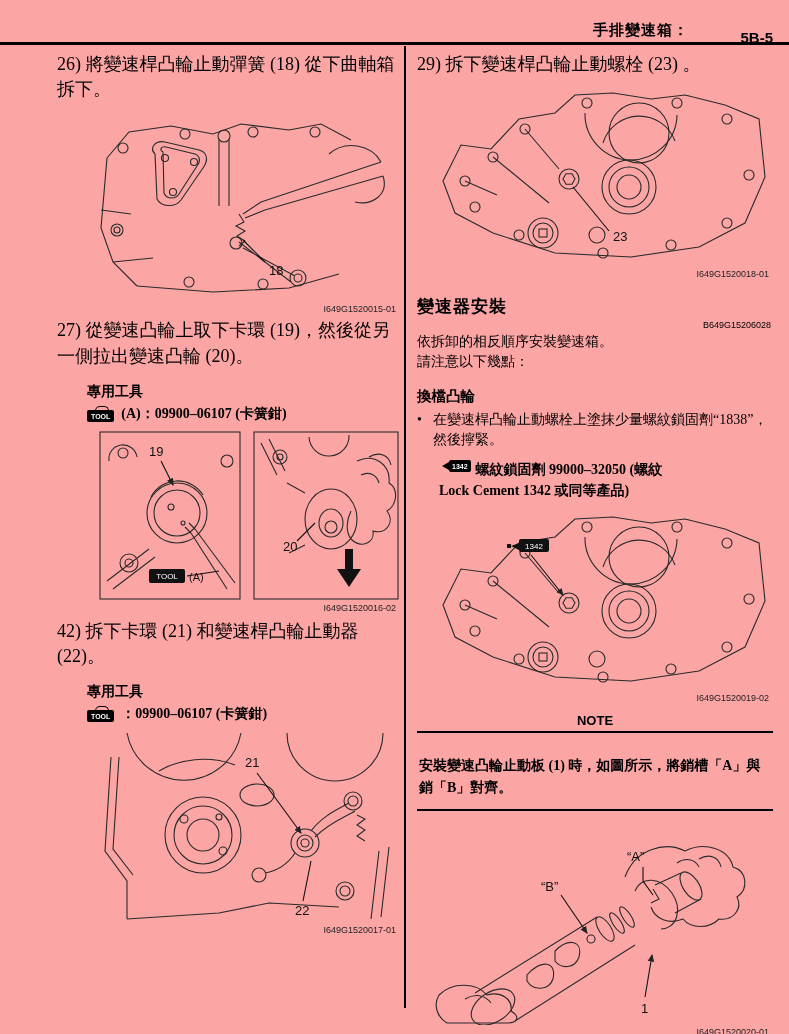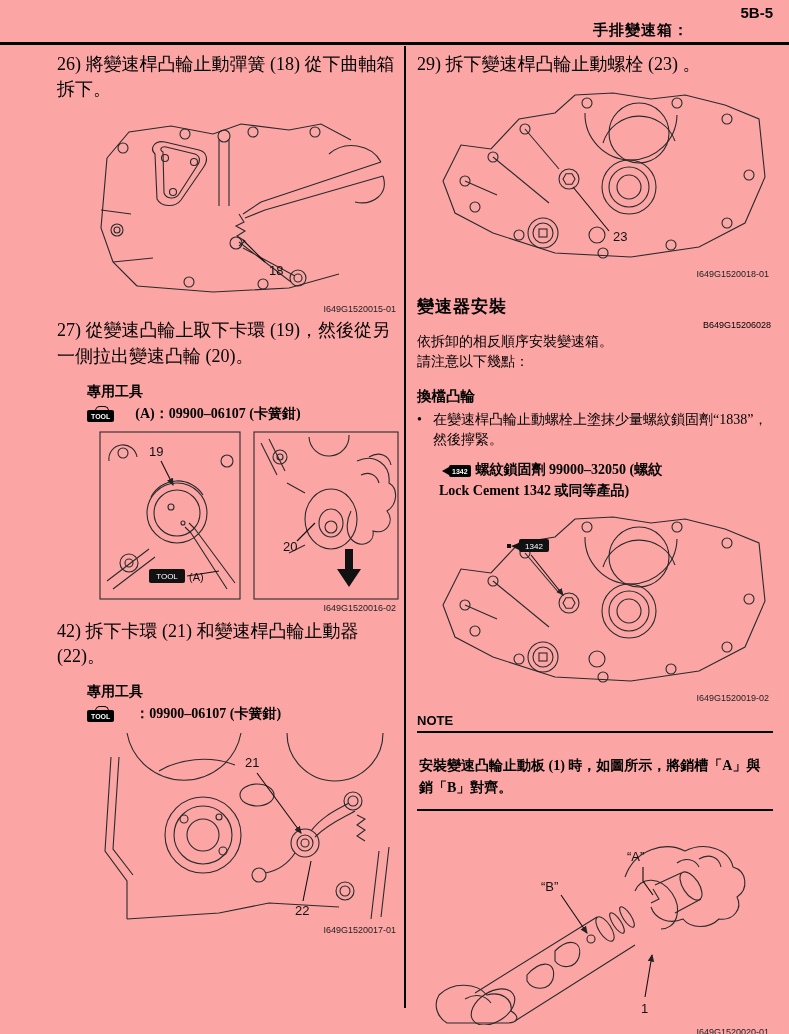--- a/index.html
+++ b/index.html
@@ -6,68 +6,68 @@
   .page {
     position:relative; width:789px; height:1034px; background:#fca5a5;
     font-family:"Liberation Serif", serif; color:#000; overflow:hidden;
   }
   
   .header-title {
     position:absolute; top:21px; right:96px; font-size:15px; font-weight:bold;
     border-bottom:1.5px solid #000; padding:0 4px 2px 4px; letter-spacing:1px;
   }
   .page-number {
-    position:absolute; top:4px; right:16px; font-size:15px; font-weight:bold;
+    position:absolute; top:29px; right:16px; font-size:15px; font-weight:bold;
     font-family:"Liberation Sans", sans-serif;
   }
   .header-rule { position:absolute; top:42px; left:0; width:789px; height:3px; background:#000; }
   .col-divider { position:absolute; top:46px; left:404px; width:2px; height:962px; background:#000; }
 
   .col-left  { position:absolute; top:52px; left:57px;  width:343px; }
   .col-right { position:absolute; top:52px; left:417px; width:356px; }
 
   .step { font-size:18px; line-height:1.4; }
   .fig { margin-top:8px; }
   .fig svg { display:block; }
   .fig-caption {
     font-family:"Liberation Sans", sans-serif; font-size:9px; color:#222;
     text-align:right; margin:2px 4px 4px 0;
   }
   .tool-block { margin:14px 0 6px 30px; font-weight:bold; font-size:14px; }
-  .tool-line { display:flex; align-items:center; gap:21px; margin-top:4px; }
+  .tool-line { display:flex; align-items:center; gap:7px; margin-top:4px; }
   .toolbox-icon {
     position:relative; display:inline-block; background:#000; color:#fff;
     font-family:"Liberation Sans", sans-serif; font-size:7px; font-weight:bold;
     line-height:1; padding:3px 4px 2px 4px; border-radius:2px; margin-top:4px;
   }
   .toolbox-icon::before {
     content:""; position:absolute; top:-4px; left:50%; margin-left:-6px;
     width:12px; height:5px; border:1.5px solid #000; border-bottom:none;
     border-radius:5px 5px 0 0;
   }
   .section-heading { font-size:17px; font-weight:bold; margin-top:16px; letter-spacing:1px; }
   .ref-code { font-family:"Liberation Sans", sans-serif; font-size:9px; text-align:right; margin:2px 2px 2px 0; }
   .para { font-size:14px; line-height:1.45; }
   .sub-heading { font-size:14.5px; font-weight:bold; margin-top:14px; }
   .bullet-item { display:flex; font-size:14px; line-height:1.45; margin-top:4px; }
   .bullet-mark { width:16px; flex:0 0 16px; }
   .sealant-block { margin:10px 0 0 22px; font-weight:bold; font-size:14px; line-height:1.45; }
-  .sealant-line1 { display:flex; align-items:center; gap:5px; }
+  .sealant-line1 { display:flex; align-items:flex-start; gap:5px; }
   .sealant-icon {
     position:relative; display:inline-block; background:#000; color:#fff;
     font-family:"Liberation Sans", sans-serif; font-size:7px; font-weight:bold;
     line-height:1; padding:3px 3px 2px 3px; border-radius:2px; margin-left:10px;
   }
   .sealant-icon::before {
     content:""; position:absolute; left:-7px; top:50%; margin-top:-4px;
     border-top:4px solid transparent; border-bottom:4px solid transparent;
     border-right:7px solid #000;
   }
   .note-block { margin-top:10px; }
-  .note-title { font-family:"Liberation Sans", sans-serif; font-size:13px; font-weight:bold; padding-bottom:3px; }
+  .note-title { font-family:"Liberation Sans", sans-serif; font-size:13px; font-weight:bold; padding-bottom:3px;text-align:center; }
   .note-rule { height:2.5px; background:#000; }
   .note-text { font-size:14px; font-weight:bold; line-height:1.55; padding:22px 2px 10px 2px; }
 </style>
 </head>
 <body>
 
 <div class="page">
 
   <div class="header-title">手排變速箱：</div>
   <div class="page-number">5B-5</div>

